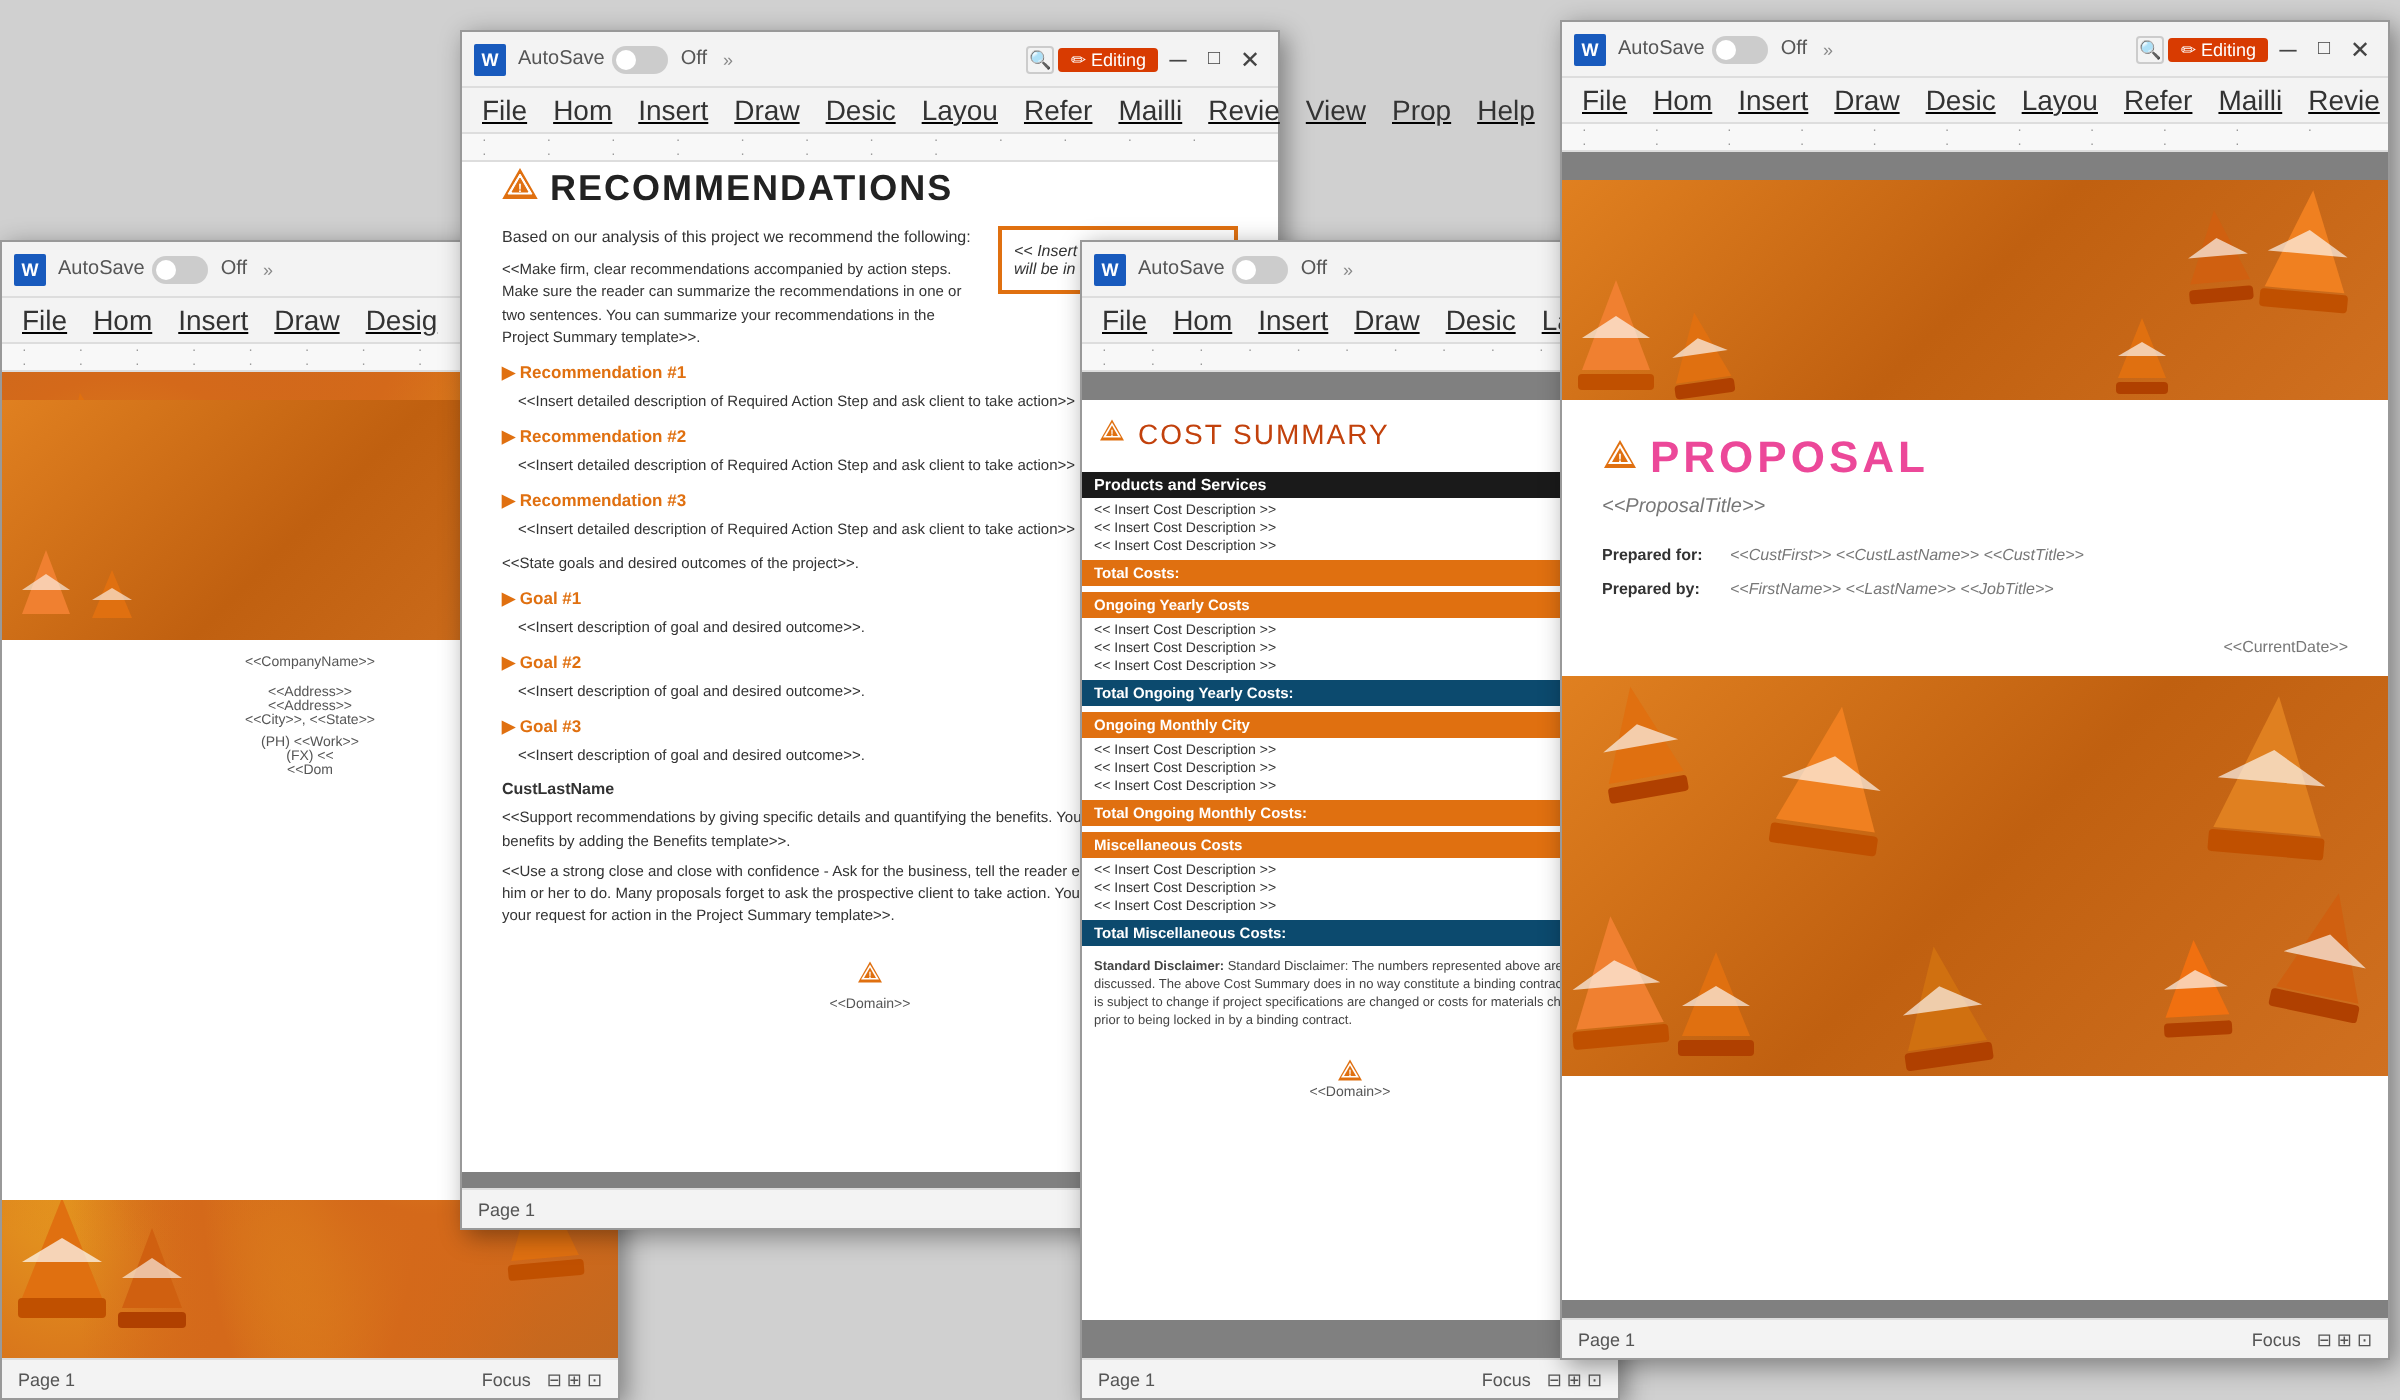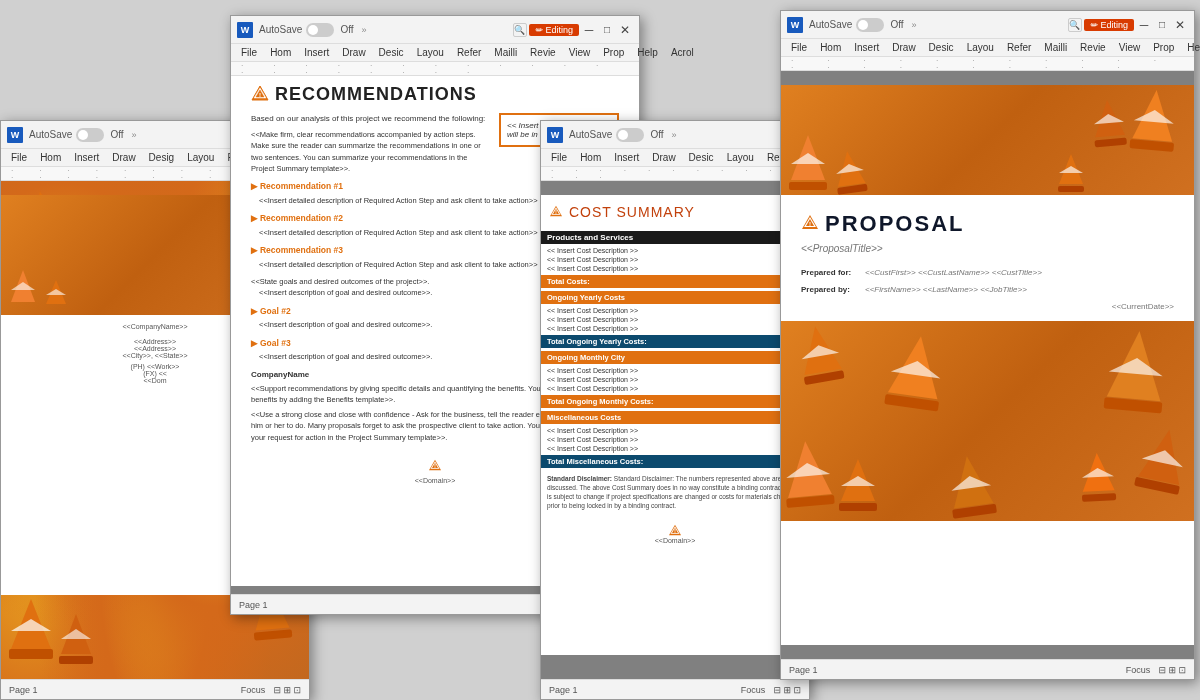--- a/index.html
+++ b/index.html
@@ -95,21 +95,22 @@
     
     .ribbon {
       background: #f3f3f3;
       border-bottom: 1px solid #ddd;
     }
 
     .ribbon-tabs {
       display: flex;
       padding: 0 4px;
       gap: 1px;
-      font-size: 10px;
+      font-size: 14px;
+      text-decoration: underline;
     }
     .ribbon-tab {
       padding: 3px 6px;
       cursor: pointer;
       color: #333;
     }
 
     .ruler {
       height: 14px;
       background: #f8f8f8;
@@ -540,33 +541,36 @@
             </div>
             <div class="rec-item">&lt;&lt;Insert detailed description of Required Action Step and ask client to take action&gt;&gt;</div>
 
             <div class="rec-section">
               <span style="color:#e07010">▶</span> <span>Recommendation #3</span>
             </div>
             <div class="rec-item">&lt;&lt;Insert detailed description of Required Action Step and ask client to take action&gt;&gt;</div>
 
             <p style="margin-top:6px;font-size:7.5px;">&lt;&lt;State goals and desired outcomes of the project&gt;&gt;.</p>
 
+            <div class="rec-section">
+              <span style="color:#e07010">▶</span> <span>Goal #1</span>
+            </div>
             <div class="rec-item">&lt;&lt;Insert description of goal and desired outcome&gt;&gt;.</div>
 
             <div class="rec-section">
               <span style="color:#e07010">▶</span> <span>Goal #2</span>
             </div>
             <div class="rec-item">&lt;&lt;Insert description of goal and desired outcome&gt;&gt;.</div>
 
             <div class="rec-section">
               <span style="color:#e07010">▶</span> <span>Goal #3</span>
             </div>
             <div class="rec-item">&lt;&lt;Insert description of goal and desired outcome&gt;&gt;.</div>
 
-            <p style="margin-top:6px;font-weight:bold;font-size:8px;">CompanyName</p>
+            <p style="margin-top:6px;font-weight:bold;font-size:8px;">CustLastName</p>
             <p style="font-size:7.5px;margin-top:2px;">&lt;&lt;Support recommendations by giving specific details and quantifying the benefits. You can expand on the benefits by adding the Benefits template&gt;&gt;.</p>
             <p style="font-size:7.5px;margin-top:4px;">&lt;&lt;Use a strong close and close with confidence - Ask for the business, tell the reader exactly what you want him or her to do. Many proposals forget to ask the prospective client to take action. You should also restate your request for action in the Project Summary template&gt;&gt;.</p>
 
             <div style="text-align:center;margin-top:16px;font-size:7px;color:#555;">
               <div class="warning-icon-sm" style="display:inline-block;margin-bottom:2px;">
                 <svg viewBox="0 0 18 16" xmlns="http://www.w3.org/2000/svg" width="14" height="12">
                   <polygon points="9,1 17,15 1,15" fill="#e07010"></polygon>
                   <polygon points="9,3 15,13 3,13" fill="white"></polygon>
                   <polygon points="9,5 13,12 5,12" fill="#e07010"></polygon>
                   <text x="9" y="12" text-anchor="middle" fill="white" font-size="6" font-weight="bold">!</text>
@@ -760,36 +764,36 @@
         <div style="background:white;padding:16px 20px 10px;position:relative;">
           <div class="rec-logo" style="margin-bottom:6px;">
             <div class="warning-icon">
               <svg viewBox="0 0 18 16" xmlns="http://www.w3.org/2000/svg" width="22" height="18">
                 <polygon points="9,1 17,15 1,15" fill="#e07010"></polygon>
                 <polygon points="9,3 15,13 3,13" fill="white"></polygon>
                 <polygon points="9,5 13,12 5,12" fill="#e07010"></polygon>
                 <text x="9" y="12" text-anchor="middle" fill="white" font-size="6" font-weight="bold">!</text>
               </svg>
             </div>
-            <div style="font-size:22px;font-weight:bold;letter-spacing:2px;color:#0f172a;">PROPOSAL</div>
+            <div style="font-size:22px;font-weight:bold;letter-spacing:2px;color:#ec4899;">PROPOSAL</div>
           </div>
 
           <div style="font-size:10px;color:#777;font-style:italic;margin-bottom:14px;">&lt;&lt;ProposalTitle&gt;&gt;</div>
 
           <div class="proposal-field" style="margin-bottom:8px;">
             <span class="proposal-field-label">Prepared for:</span>
             <span class="proposal-field-value">&lt;&lt;CustFirst&gt;&gt; &lt;&lt;CustLastName&gt;&gt; &lt;&lt;CustTitle&gt;&gt;</span>
           </div>
 
           <div class="proposal-field" style="margin-bottom:8px;">
             <span class="proposal-field-label">Prepared by:</span>
             <span class="proposal-field-value">&lt;&lt;FirstName&gt;&gt; &lt;&lt;LastName&gt;&gt; &lt;&lt;JobTitle&gt;&gt;</span>
           </div>
 
-          <div style="text-align:right;font-size:8px;color:#777;margin-top:8px;">&lt;&lt;CurrentDate&gt;&gt;</div>
+          <div style="text-align:right;font-size:8px;color:#777;margin-top:20px;">&lt;&lt;CurrentDate&gt;&gt;</div>
         </div>
 
         <div style="flex:1;min-height:200px;position:relative;overflow:hidden;background:linear-gradient(135deg,#e08020,#c06010,#d07020);">
 
           <div style="position:absolute;bottom:15px;left:5px;width:45px;height:65px;transform:rotate(-5deg);">
             <div style="width:0;height:0;border-left:22px solid transparent;border-right:22px solid transparent;border-bottom:55px solid #f08030;position:absolute;"></div>
             <div style="width:0;height:0;border-left:22px solid transparent;border-right:22px solid transparent;border-bottom:13px solid white;position:absolute;top:22px;opacity:0.65;"></div>
             <div style="width:48px;height:9px;background:#c05000;position:absolute;bottom:0;left:-2px;border-radius:2px;"></div>
           </div>
           <div style="position:absolute;bottom:10px;left:60px;width:35px;height:52px;">

